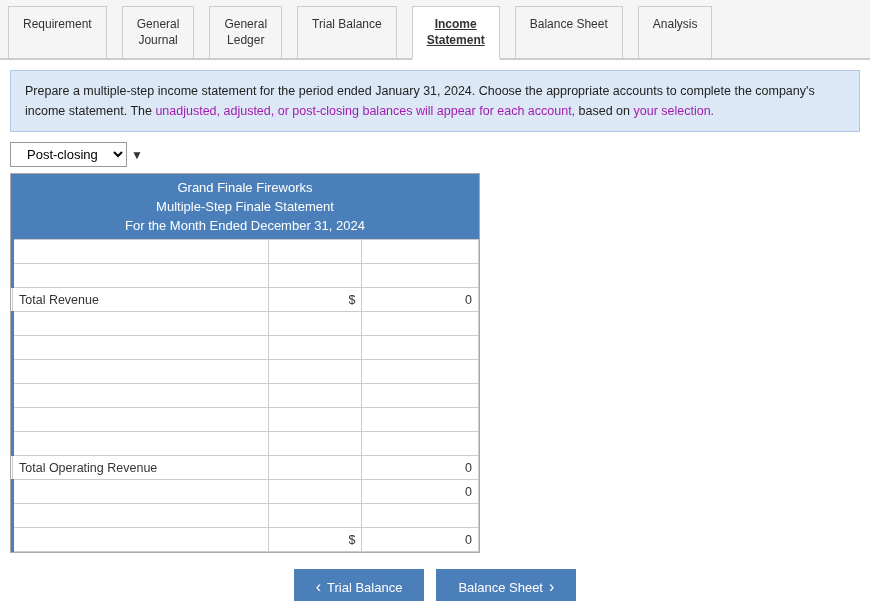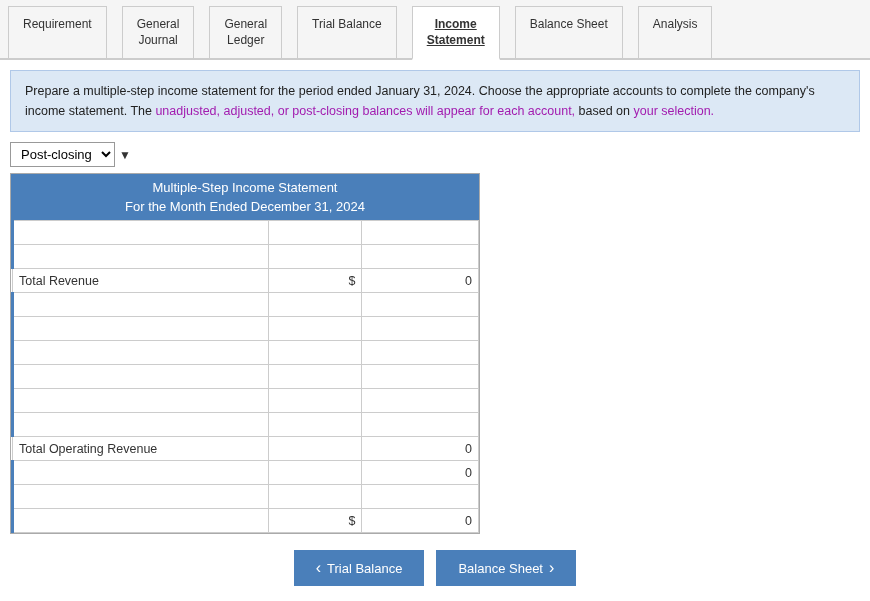--- a/index.html
+++ b/index.html
@@ -46,21 +46,21 @@
     .info-box span.highlight { color: #a21caf; }
 
     
     .dropdown-row {
       display: flex;
       align-items: center;
       margin: 10px 10px 6px 10px;
     }
     .dropdown-select {
       font-size: 13px;
-      padding: 3px 6px;
+      padding: 3px 12px;
       border: 1px solid #999;
       background: #fff;
       cursor: pointer;
     }
 
     
     .statement-container {
       margin: 6px 10px;
       width: 470px;
       border: 1px solid #aaa;
@@ -149,21 +149,22 @@
   <select class="dropdown-select">
     <option>Unadjusted</option>
     <option>Adjusted</option>
     <option selected="">Post-closing</option>
   </select>
   <span style="font-size:12px; margin-left:4px;">▼</span>
 </div>
 
 <div class="statement-container">
   <div class="statement-header">
-    <div>Multiple-Step Income Statement</div>
+    <div>Grand Finale Fireworks</div>
+    <div>Multiple-Step Finale Statement</div>
     <div>For the Month Ended December 31, 2024</div>
   </div>
   <table class="statement-table">
 
     <tbody>
         <tr>
       <td class="col-label row-blue-left"><input class="input-cell" type="text" style=""></td>
       <td class="col-mid"></td>
       <td class="col-right"></td>
     </tr>

